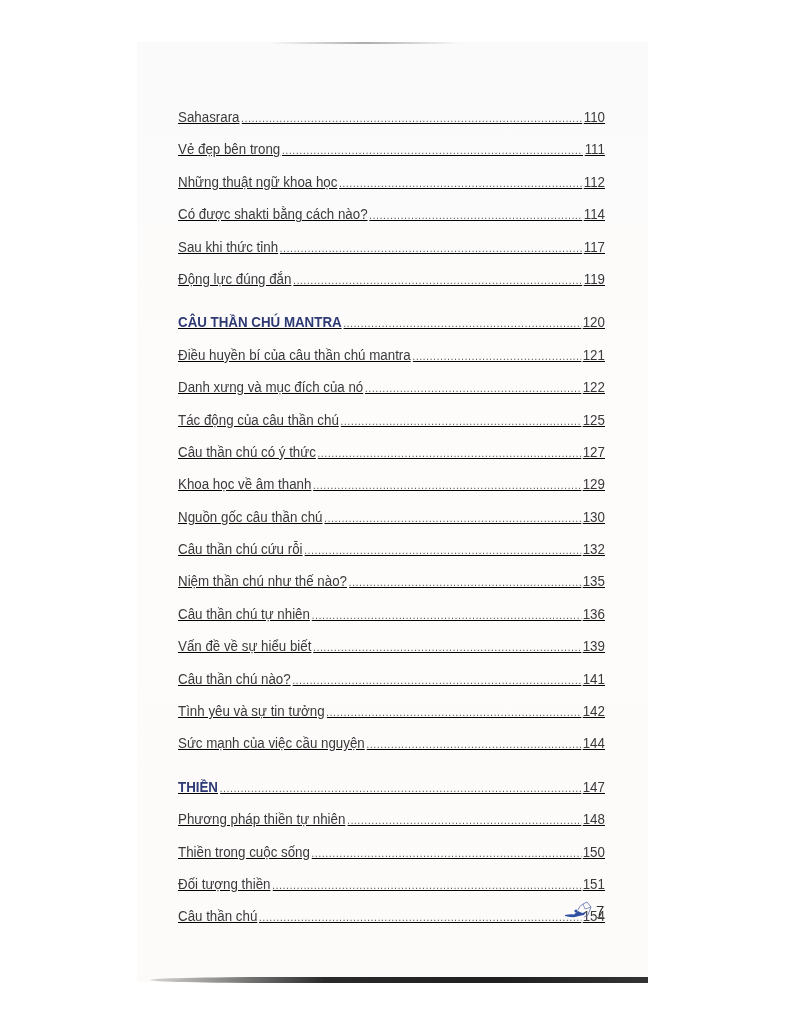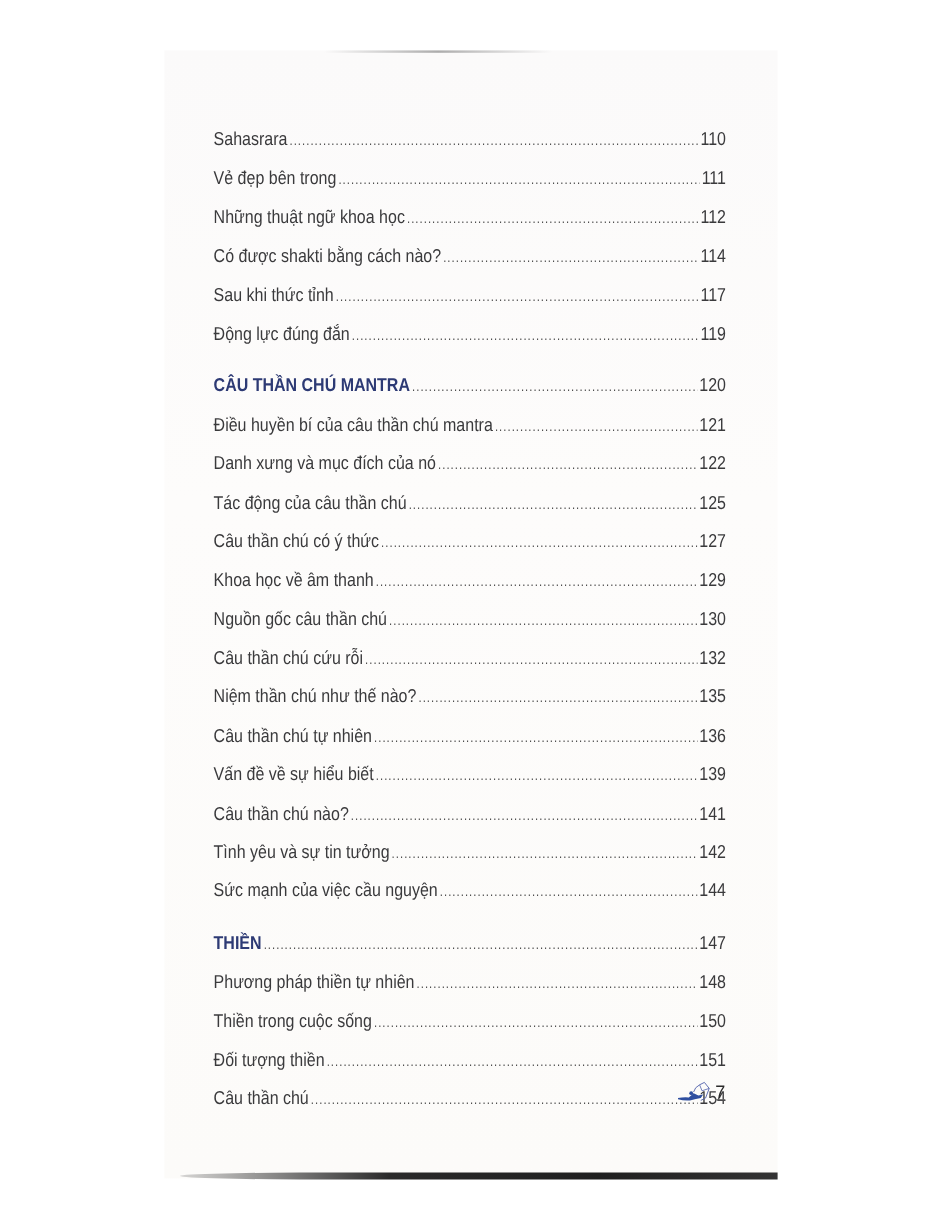--- a/index.html
+++ b/index.html
@@ -37,20 +37,21 @@
       width: 498px;
       height: 6px;
       border-radius: 50% 0 0 50% / 100% 0 0 100%;
       background: linear-gradient(90deg, rgba(60,60,60,0.2) 0%, #2a2a2a 35%, #1f1f1f 70%, #333 100%);
     }
     .toc {
       position: absolute;
       left: 178px;
       top: 108px;
       width: 428px;
+      text-decoration: underline;
     }
     .toc-row {
       display: flex;
       align-items: baseline;
       height: 32.4px;
       font-size: 15.5px;
       color: #3a3a3c;
       letter-spacing: 0;
       transform: scaleX(0.86);
       transform-origin: left center;

